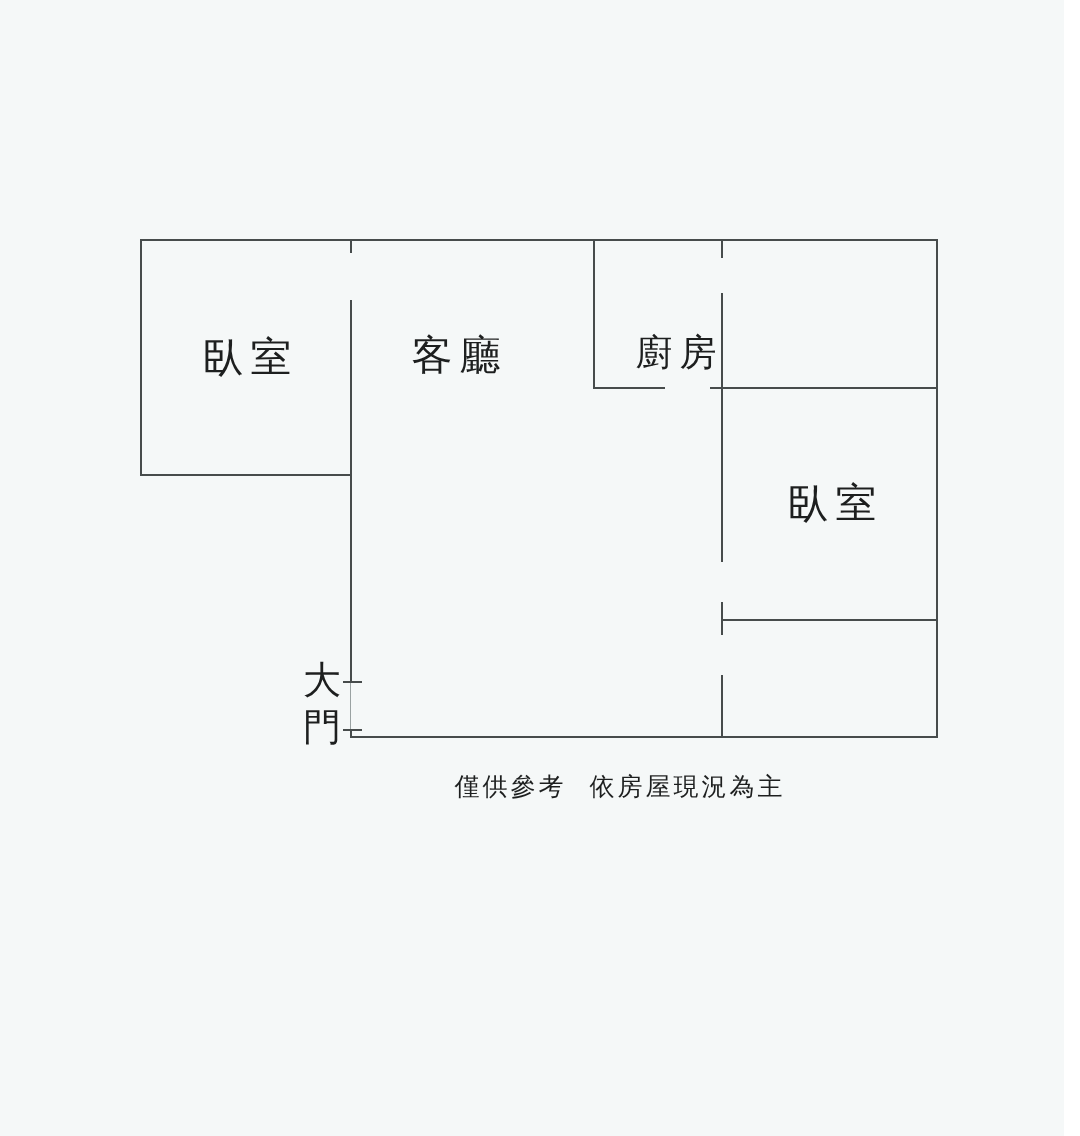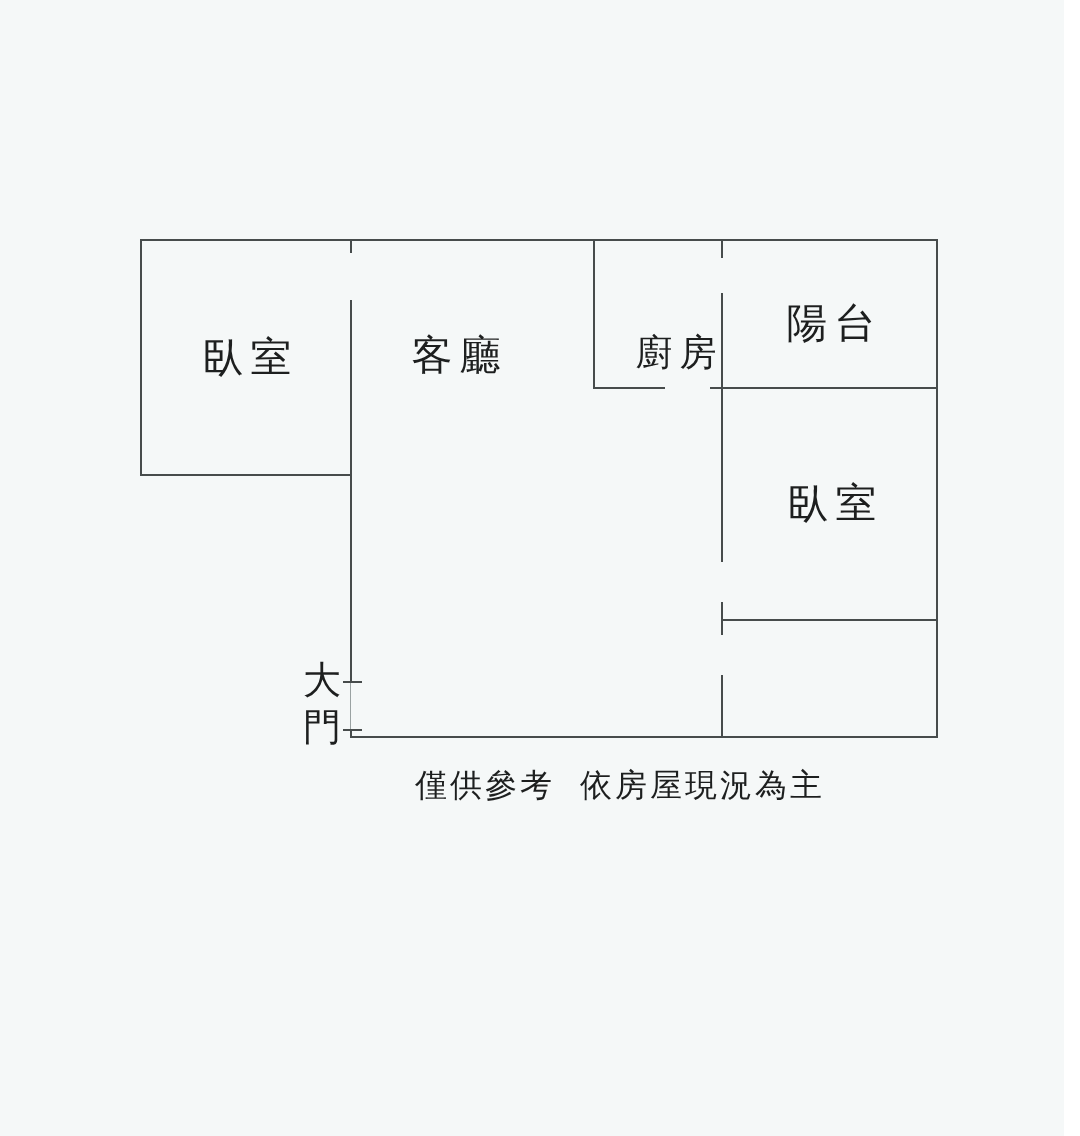--- a/index.html
+++ b/index.html
@@ -38,21 +38,21 @@
     gap: 9px;
     color: var(--text-color, #1d1f1f);
     font-size: 38px;
     line-height: 1;
     font-weight: 500;
   }
   .caption {
     position: absolute;
     transform: translate(-50%, -50%);
     color: var(--text-color, #1d1f1f);
-    font-size: 32px;
+    font-size: 25px;
     letter-spacing: 3px;
     word-spacing: 12px;
     white-space: nowrap;
     font-weight: 500;
   }
 </style>
 </head>
 <body>
 
 <div class="canvas">
@@ -78,21 +78,20 @@
   <div class="wall v" style="left:721px; top:293px; height:269px;"></div>
   <div class="wall v" style="left:721px; top:602px; height:33px;"></div>
   <div class="wall v" style="left:721px; top:675px; height:62px;"></div>
 
   <div class="wall h" style="left:710px; top:387px; width:228px;"></div>
   <div class="wall h" style="left:722px; top:619px; width:216px;"></div>
 
   <div class="room-label" style="left:247px; top:357px;">臥室</div>
   <div class="room-label" style="left:456px; top:347px;margin-top:8px;">客廳</div>
   <div class="room-label small" style="left:676px; top:322px;margin-top:31px;">廚房</div>
-  <div class="room-label" style="left:831px; top:323px;">陽台</div>
   <div class="room-label" style="left:832px; top:503px;">臥室</div>
 
   <div class="entrance-label" style="left:322px; top:703px;">
     <span>大</span>
     <span>門</span>
   </div>
 
   <div class="caption" style="left:620px; top:786px;">僅供參考 依房屋現況為主</div>
 
 </div>

